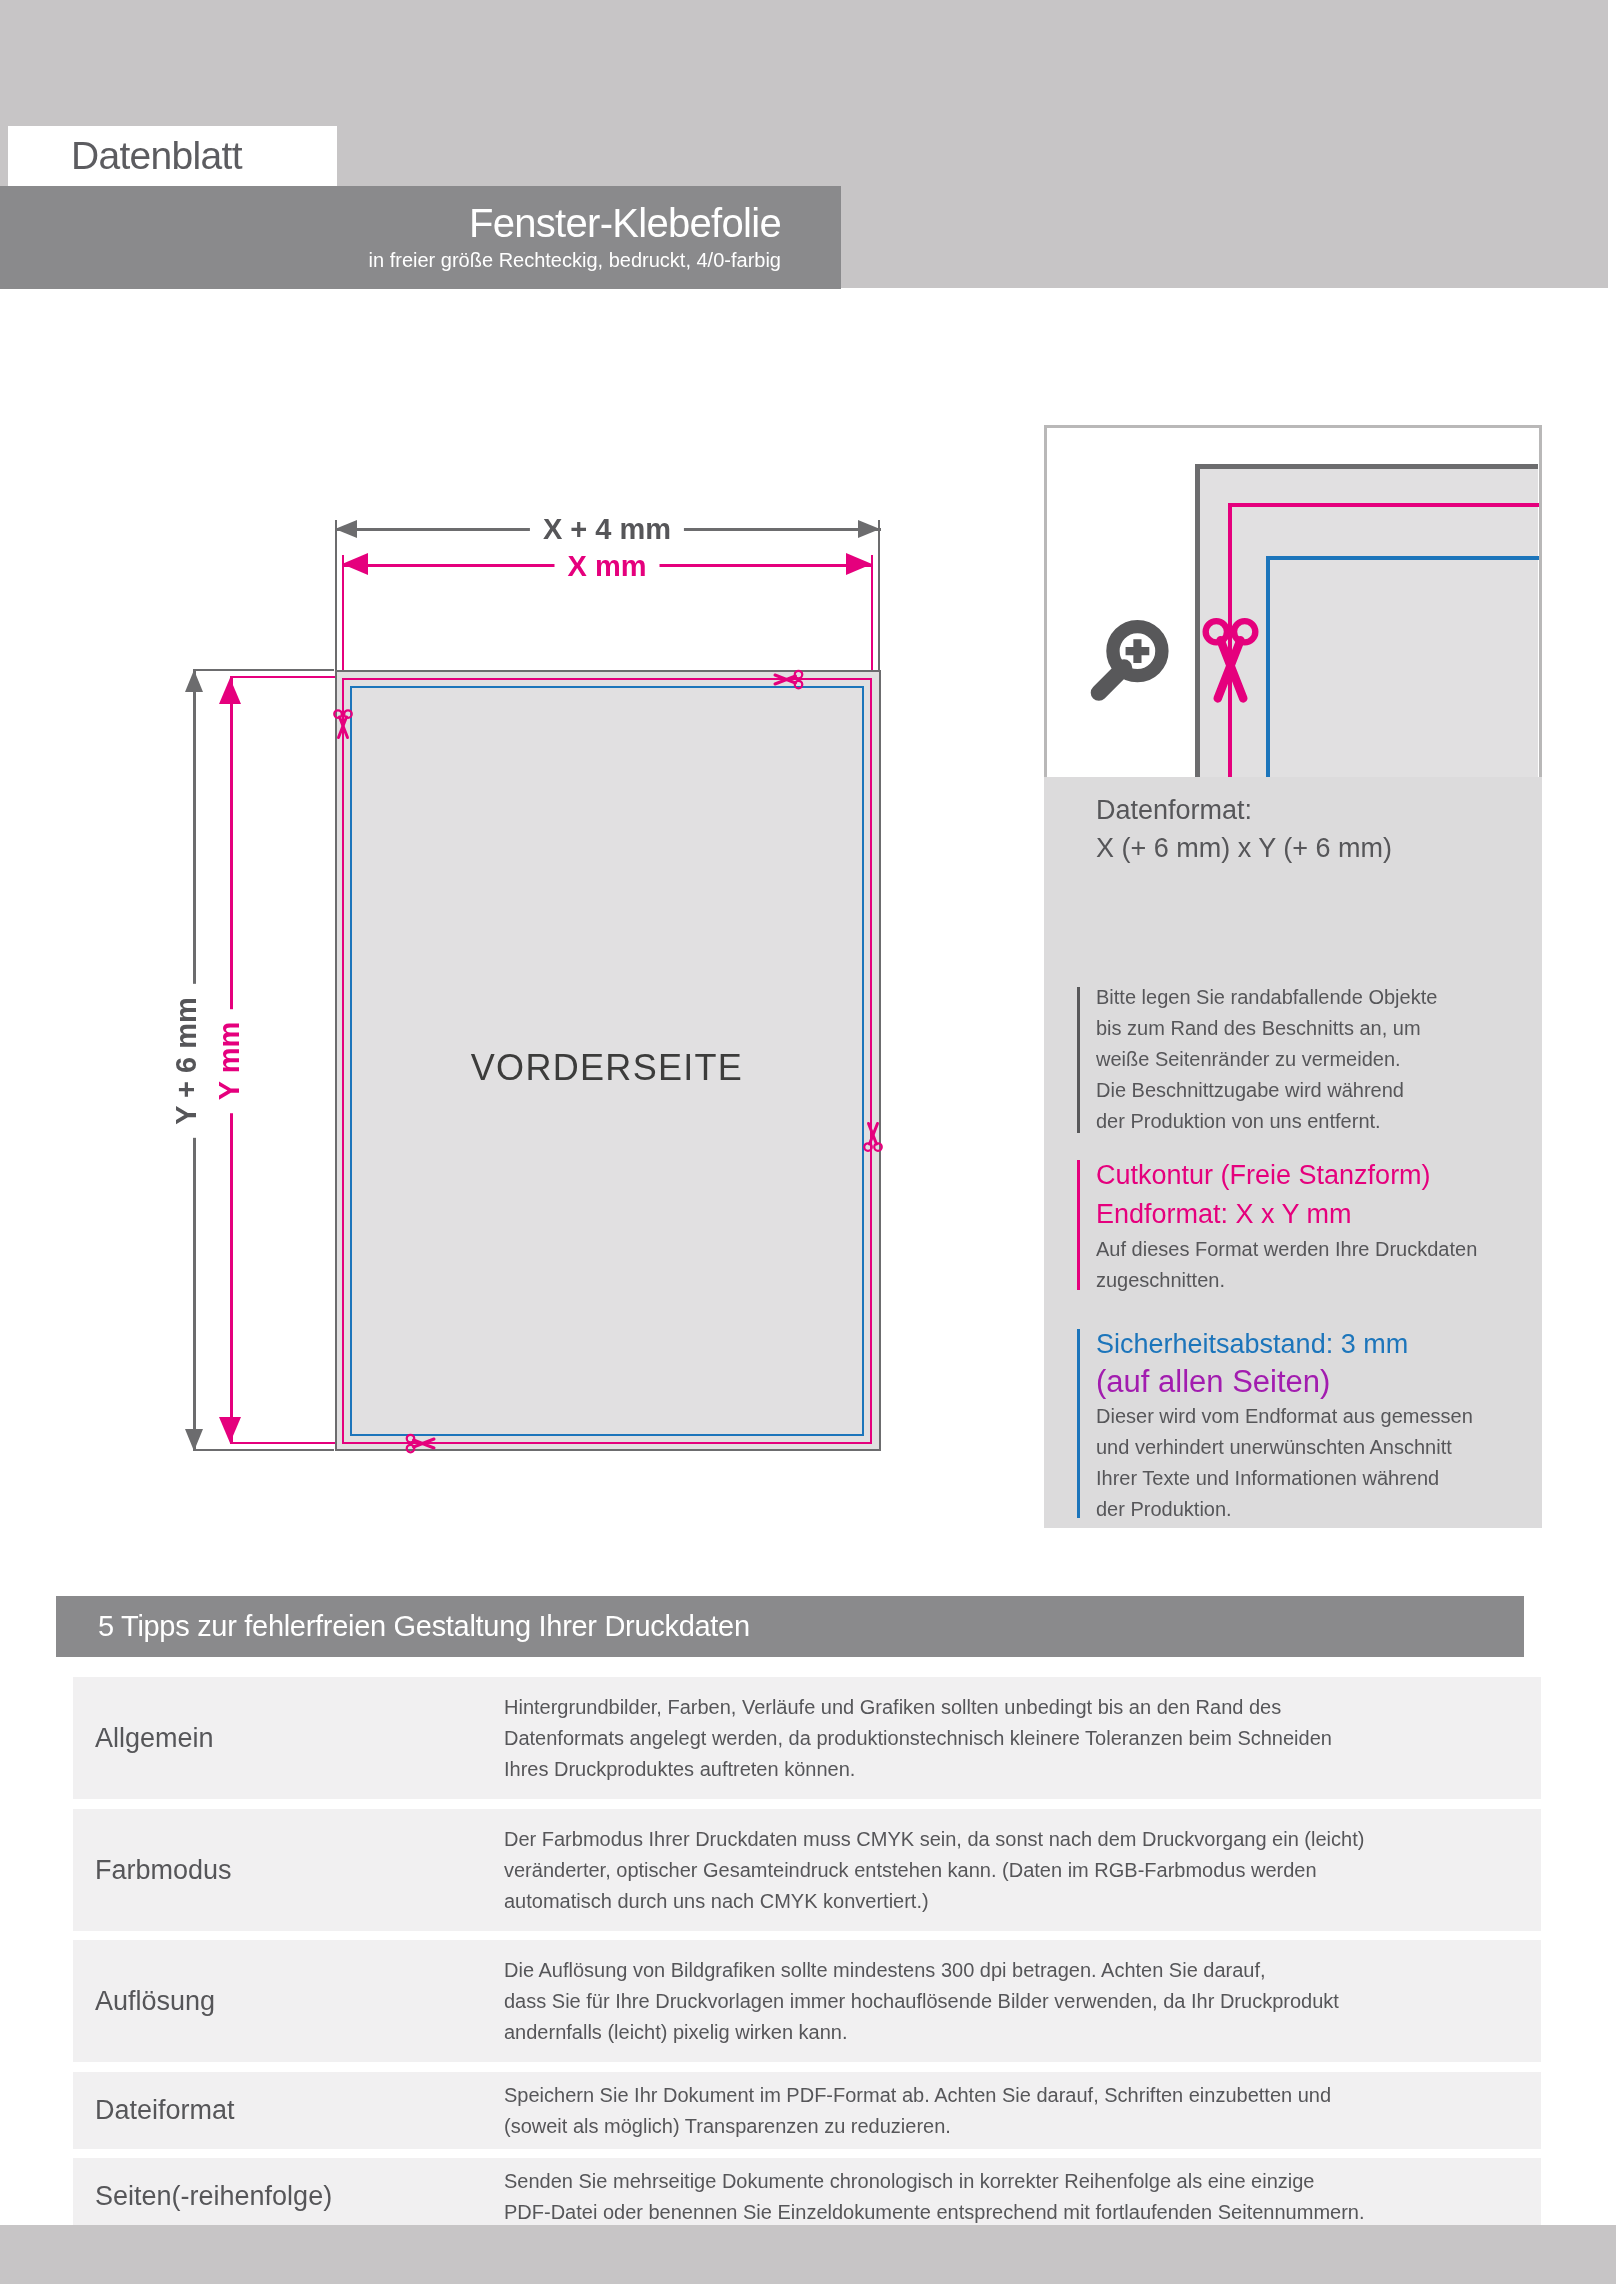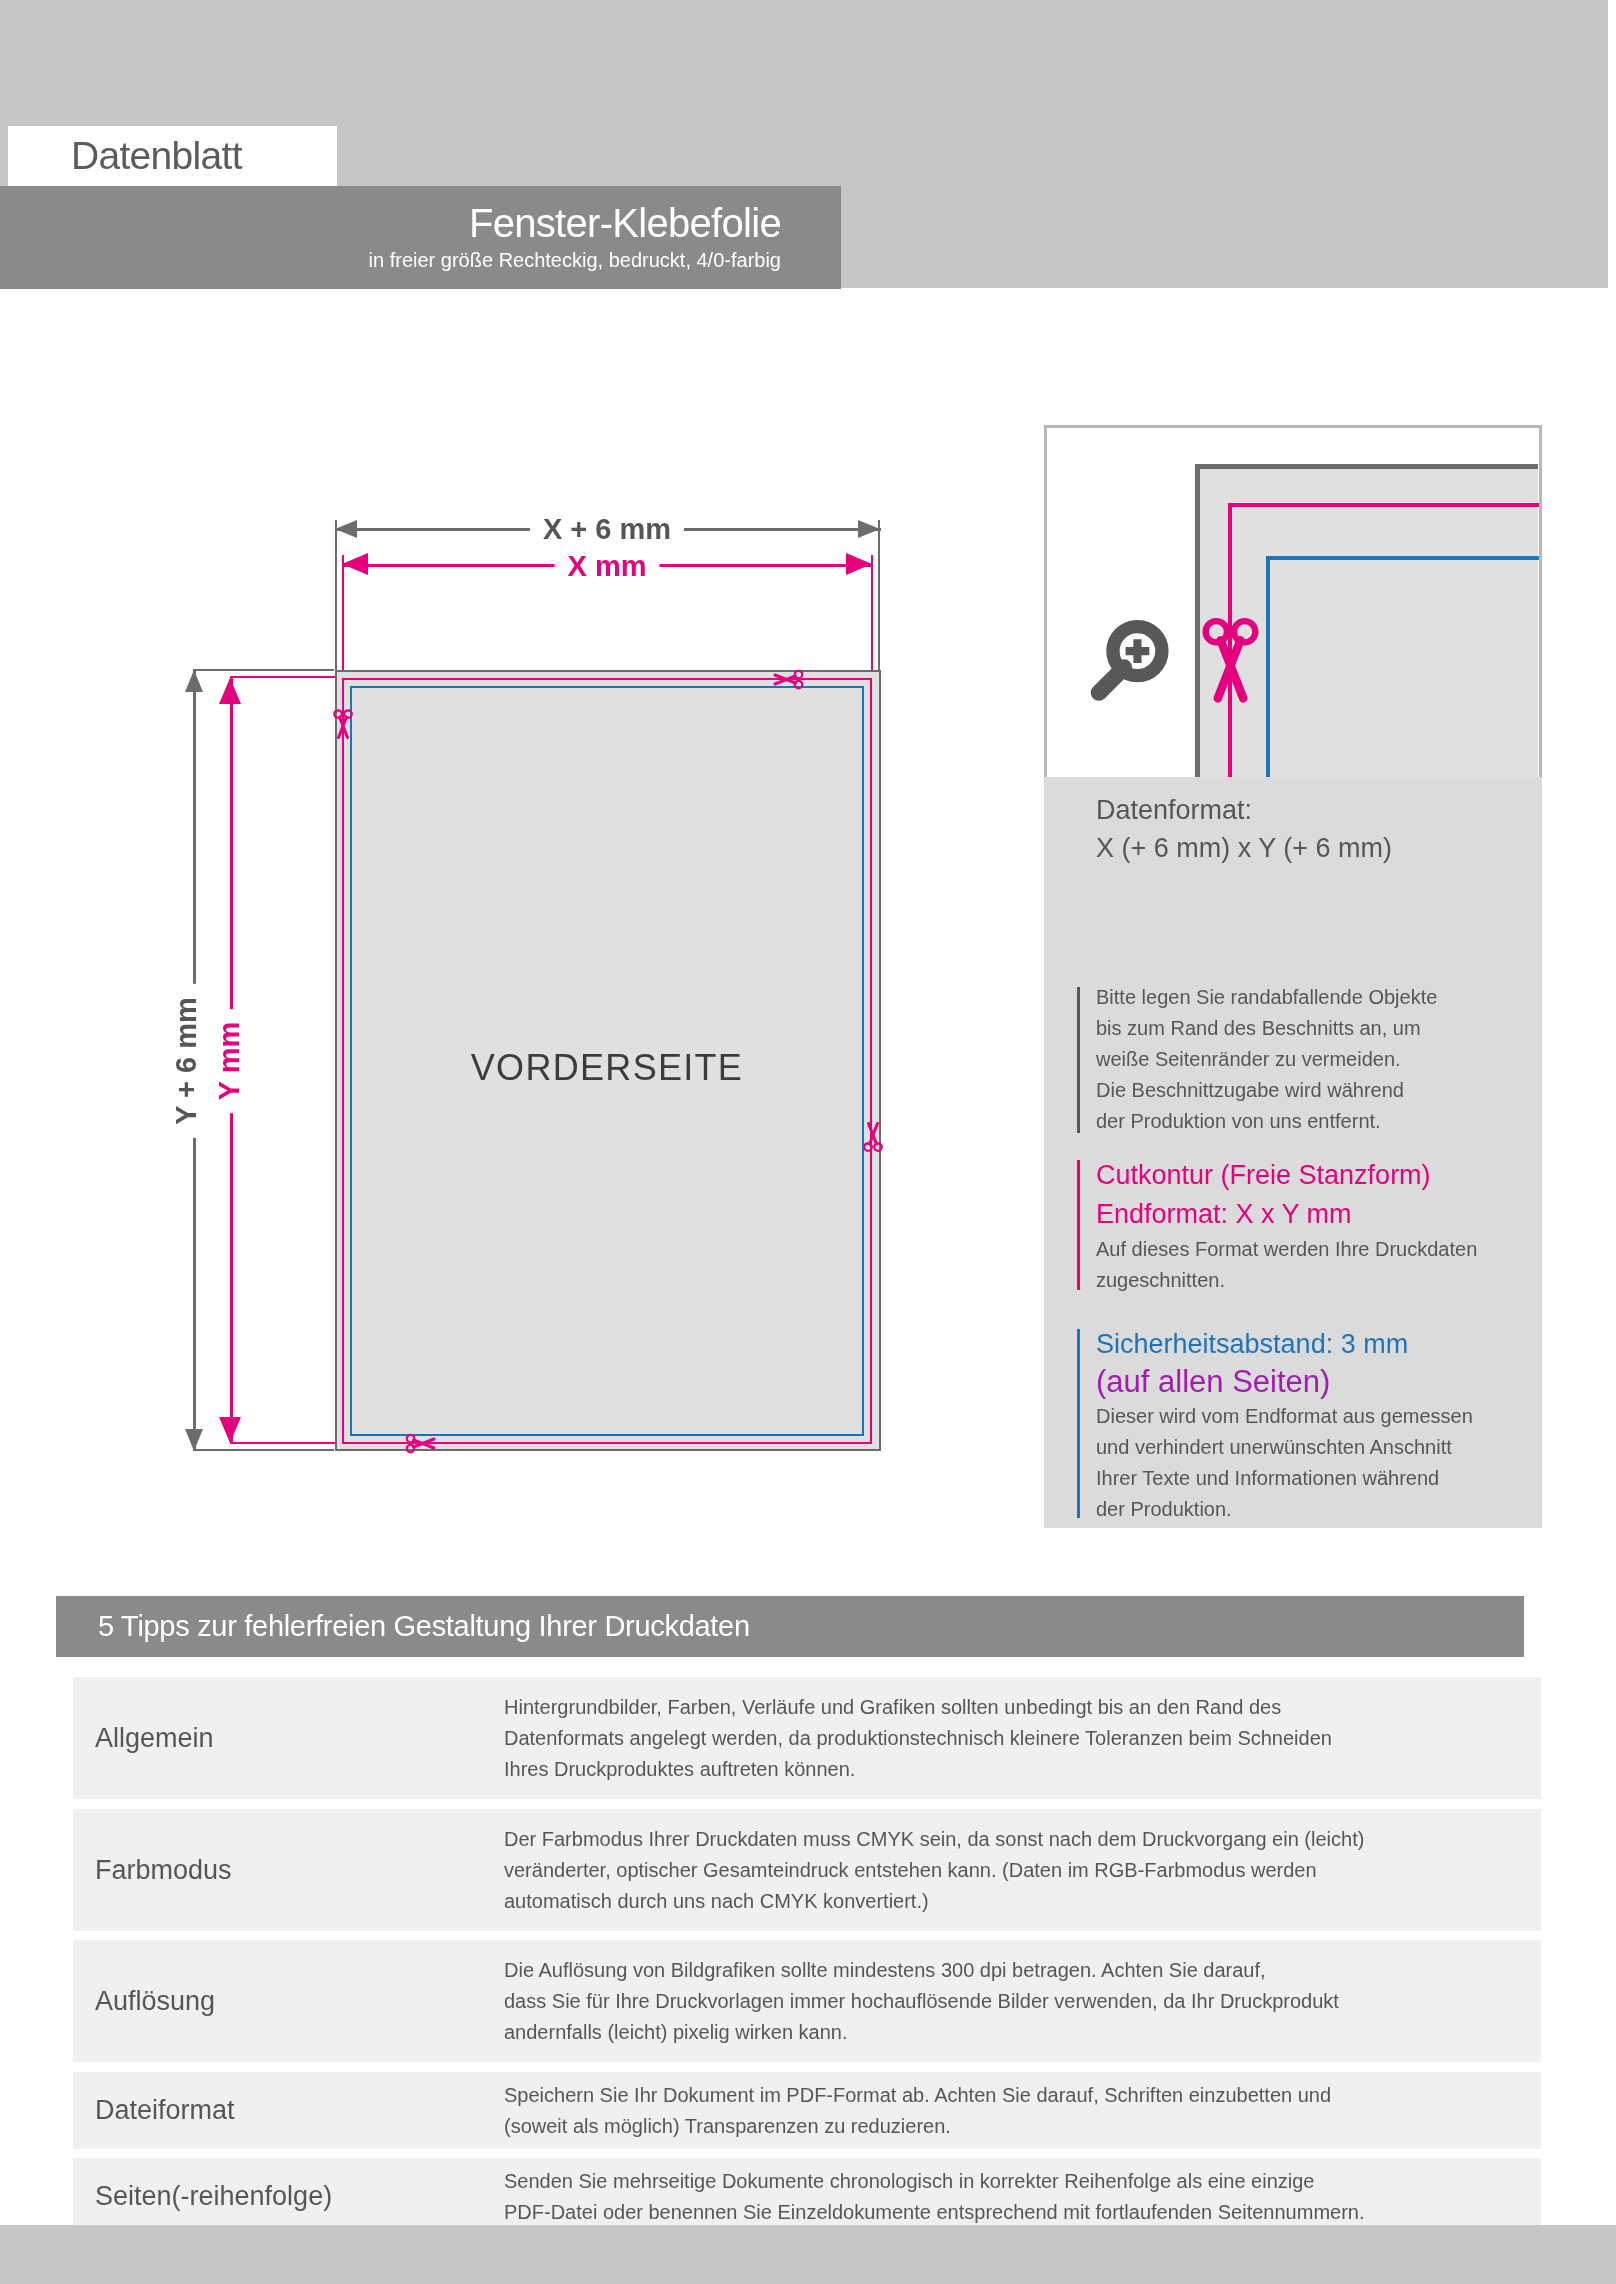--- a/index.html
+++ b/index.html
@@ -94,21 +94,21 @@
   <div class="abs vline mag-bg" style="left:871px;top:555px;height:122px"></div>
 
   <div class="abs hline gray-bg" style="left:193px;top:669px;width:141px"></div>
   <div class="abs hline gray-bg" style="left:193px;top:1449px;width:141px"></div>
   <div class="abs hline mag-bg" style="left:230px;top:676px;width:113px"></div>
   <div class="abs hline mag-bg" style="left:230px;top:1442px;width:113px"></div>
 
   <div class="abs" style="left:335px;top:528px;width:546px;height:3.3px;background:#6c6c6e"></div>
   <div class="abs ah" style="left:335px;top:520px;border-top:9.8px solid transparent;border-bottom:9.8px solid transparent;border-right:22px solid #6c6c6e"></div>
   <div class="abs ah" style="left:858px;top:520px;border-top:9.8px solid transparent;border-bottom:9.8px solid transparent;border-left:22px solid #6c6c6e"></div>
-  <div class="abs dim-label" style="left:607px;top:529px;transform:translate(-50%,-50%)">X + 6 mm</div>
+  <div class="abs dim-label" style="left:607px;top:529px;transform:translate(-50%,-50%)">X + 4 mm</div>
 
   <div class="abs" style="left:342px;top:564px;width:530px;height:3.3px;background:#e5007d"></div>
   <div class="abs ah" style="left:342px;top:553px;border-top:11.7px solid transparent;border-bottom:11.7px solid transparent;border-right:26px solid #e5007d"></div>
   <div class="abs ah" style="left:846px;top:553px;border-top:11.7px solid transparent;border-bottom:11.7px solid transparent;border-left:26px solid #e5007d"></div>
   <div class="abs dim-label mag" style="left:607px;top:566px;transform:translate(-50%,-50%)">X mm</div>
 
   <div class="abs" style="left:193px;top:670px;width:3.3px;height:781px;background:#6c6c6e"></div>
   <div class="abs ah" style="left:185px;top:670px;border-left:9.8px solid transparent;border-right:9.8px solid transparent;border-bottom:22px solid #6c6c6e"></div>
   <div class="abs ah" style="left:185px;top:1429px;border-left:9.8px solid transparent;border-right:9.8px solid transparent;border-top:22px solid #6c6c6e"></div>
   <div class="abs dim-label rot" style="left:186px;top:1061px">Y + 6 mm</div>

